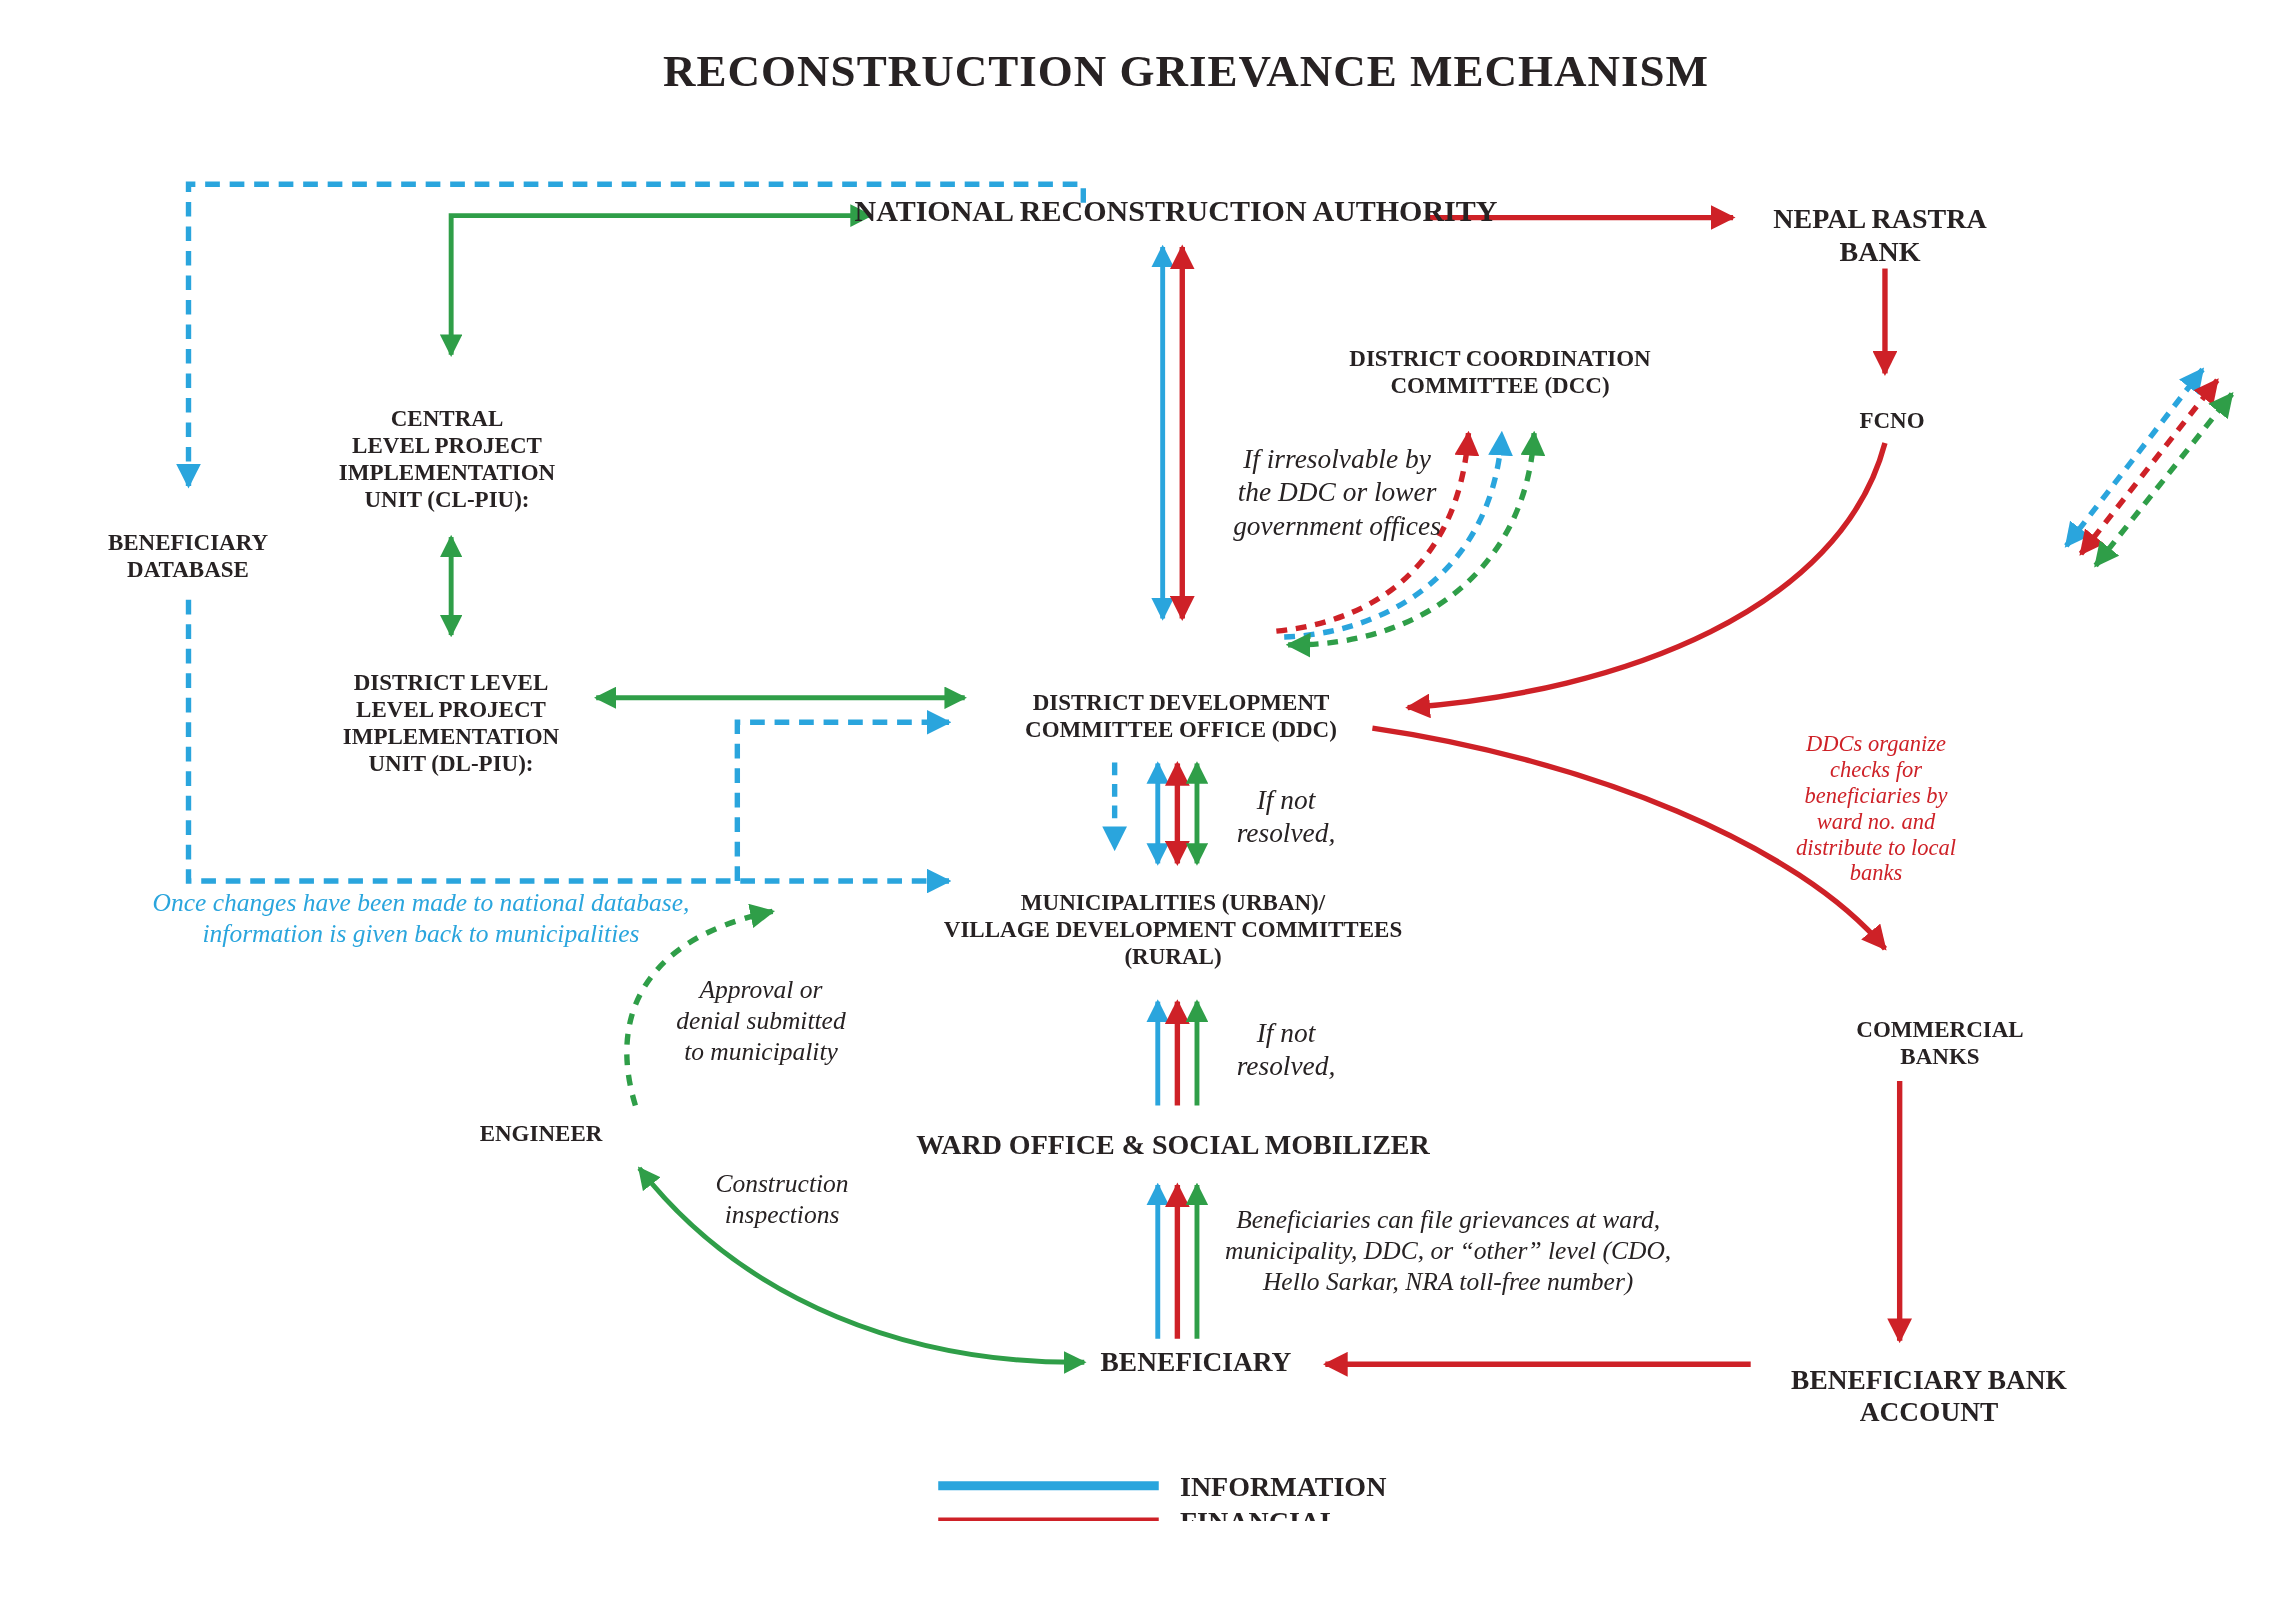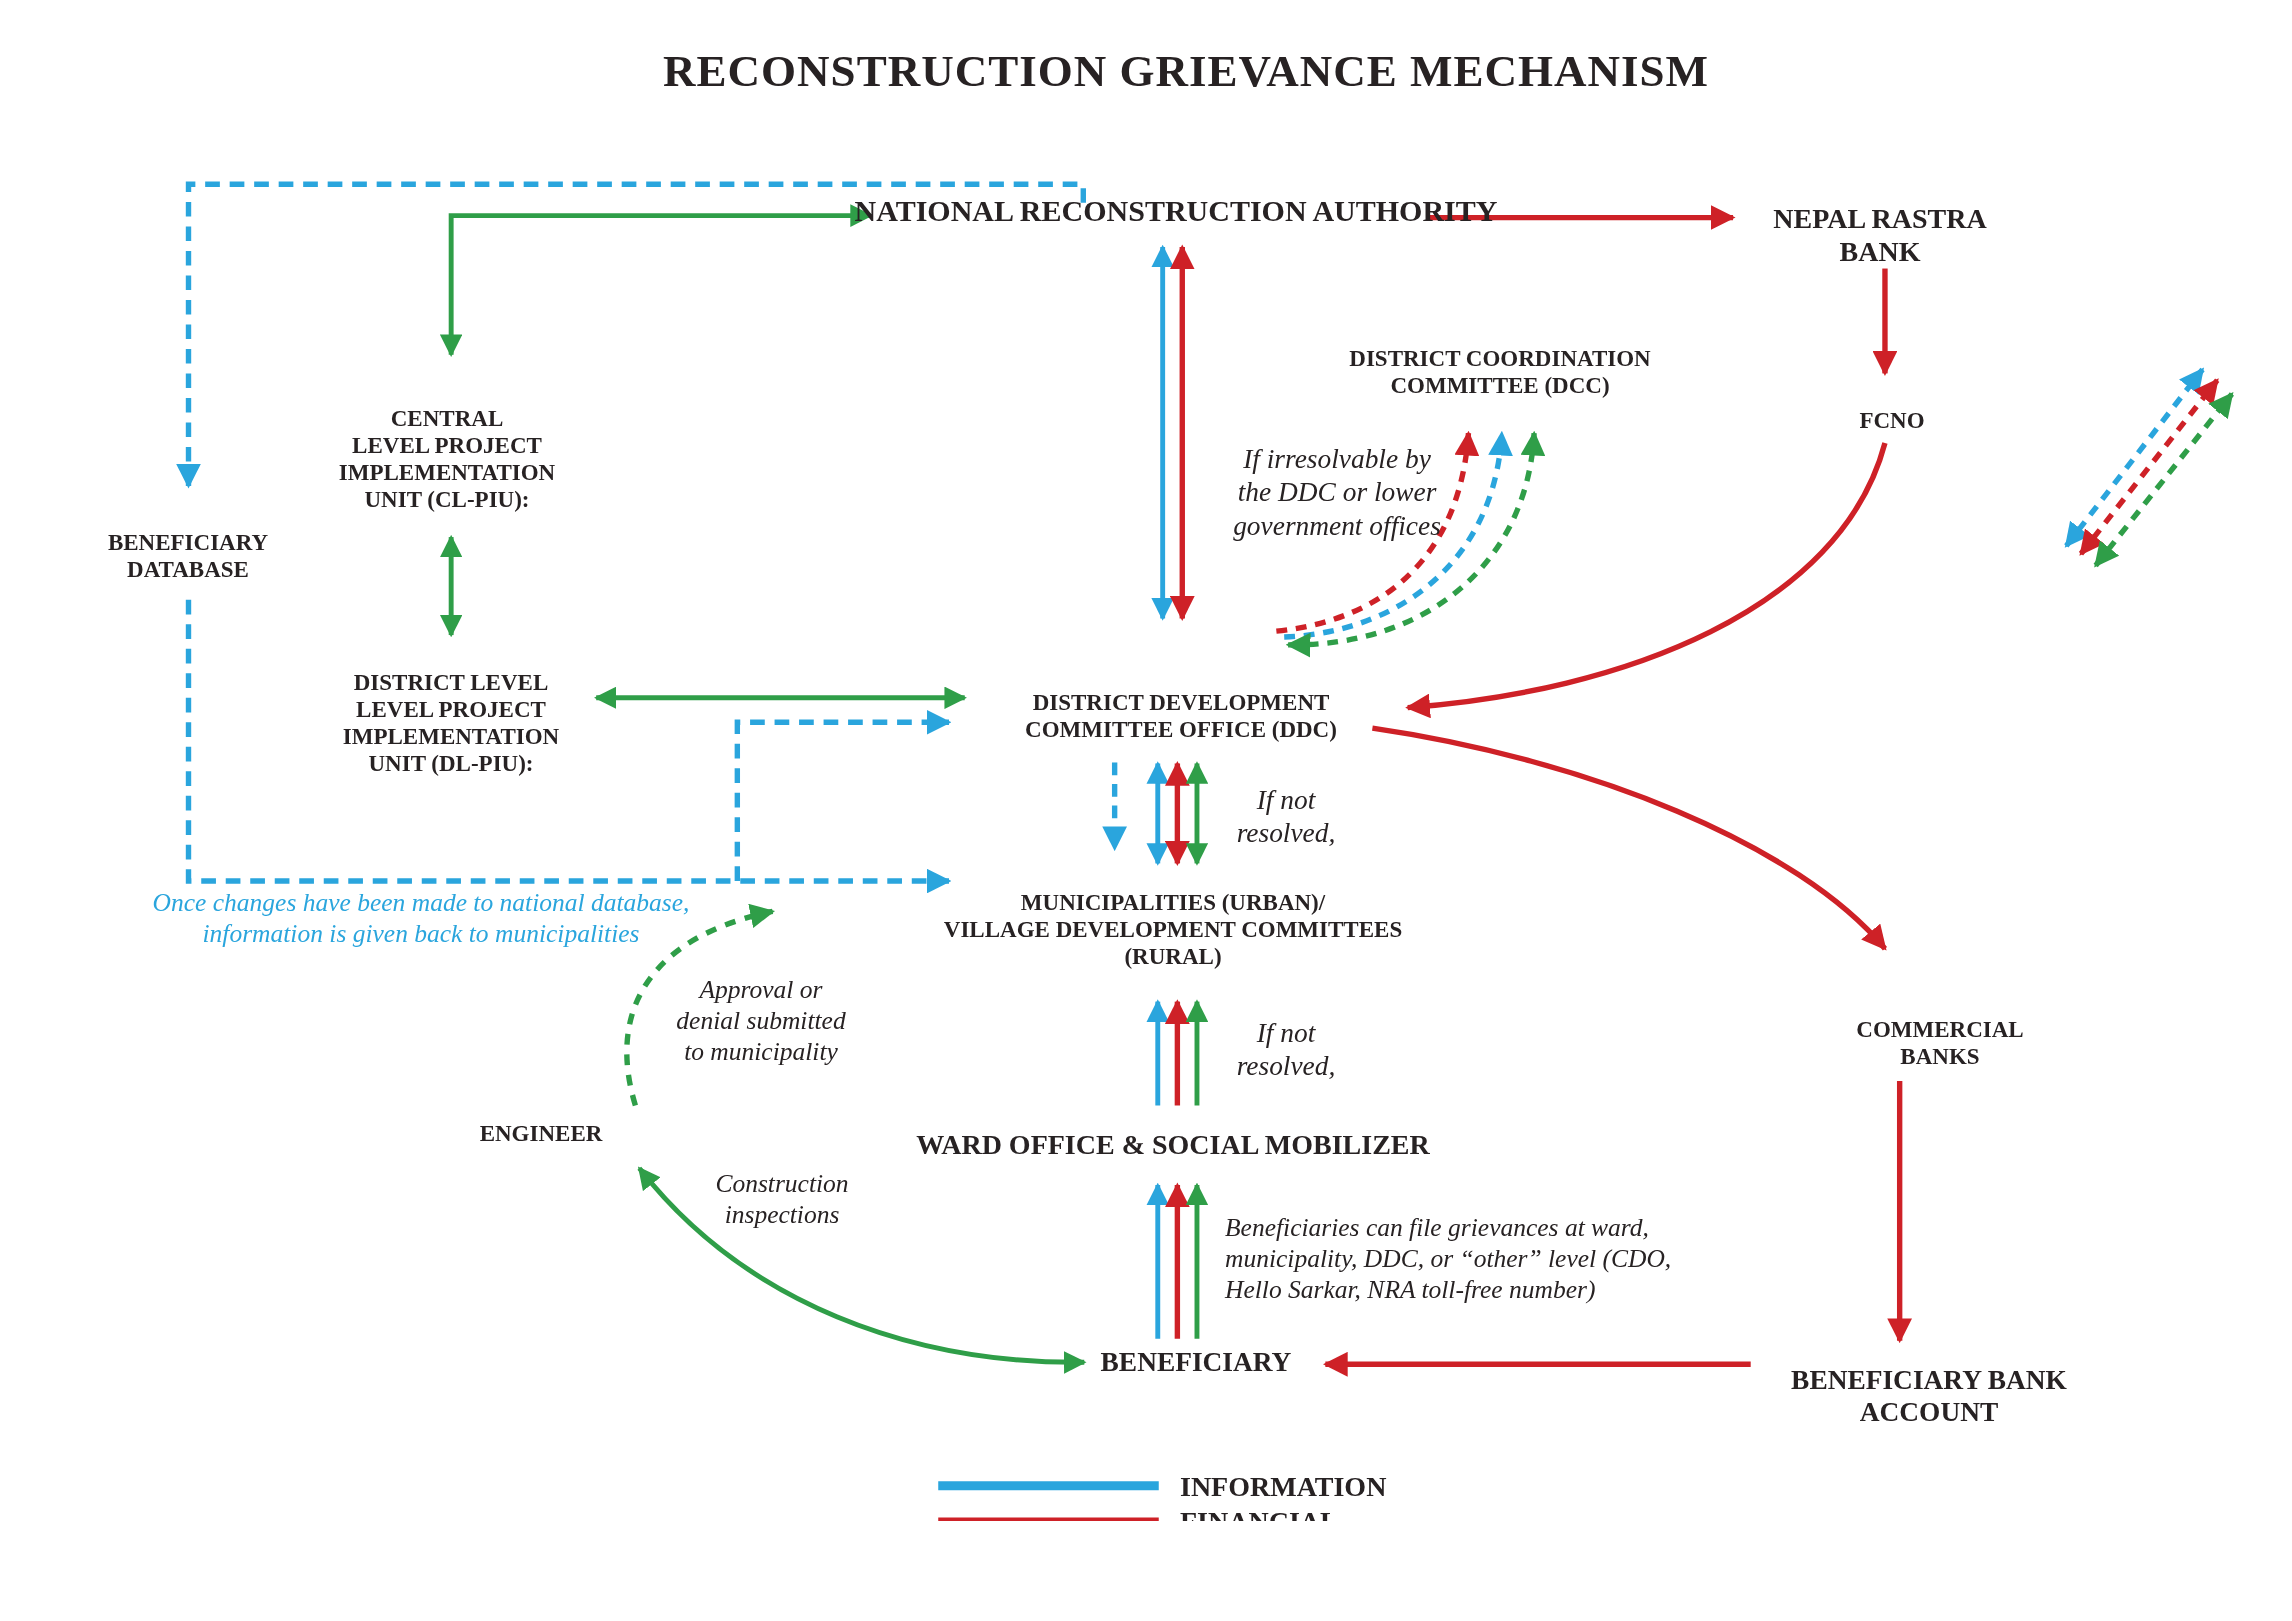--- a/index.html
+++ b/index.html
@@ -18,21 +18,21 @@
     text-align:center;
     color:#272223;
   }
   .ttl{font-weight:bold;font-size:45px;letter-spacing:1px;}
   .node{font-weight:bold;line-height:1.18;}
   .fs31{font-size:30px;} .fs30{font-size:23px;} .fs29{font-size:28px;} .fs28{font-size:27.4px;}
   .ann{font-style:italic;line-height:1.22;}
   .a28{font-size:27.4px;} .a26{font-size:25.5px;} .a23{font-size:22.5px;line-height:1.15;}
   .blue{color:#2AA5DD;}
   .red{color:#CE2127;}
-  .left-align{text-align:left;transform:translate(0,-50%);margin-top:8px;}
+  .left-align{text-align:center;transform:translate(0,-50%);}
   .lgd{font-weight:bold;font-size:28px;text-align:left;transform:translate(0,-50%);}
 </style>
 </head>
 <body>
 
 <div class="stage">
 
   <svg class="layer" width="2293" height="1621" viewBox="0 0 2339 1654">
     <defs>
       <marker id="arrB" viewBox="0 0 10 10" refX="9" refY="5" markerWidth="4.6" markerHeight="4.6" orient="auto-start-reverse">
@@ -127,19 +127,25 @@
   <div class="ann a26 blue" style="left:421px;top:918px;">Once changes have been made to national database,
 information is given back to municipalities</div>
   <div class="ann a26" style="left:761px;top:1021px;">Approval or
 denial submitted
 to municipality</div>
   <div class="ann a26" style="left:782px;top:1199px;">Construction
 inspections</div>
   <div class="ann a26 left-align" style="left:1225px;top:1251px;">Beneficiaries can file grievances at ward,
 municipality, DDC, or “other” level (CDO,
 Hello Sarkar, NRA toll-free number)</div>
+  <div class="ann a23 red" style="left:1876px;top:809px;">DDCs organize
+checks for
+beneficiaries by
+ward no. and
+distribute to local
+banks</div>
 
   <div class="lgd" style="left:1180px;top:1487px;">INFORMATION</div>
   <div class="lgd" style="left:1180px;top:1522px;">FINANCIAL</div>
   <div class="lgd" style="left:1180px;top:1558px;">TECHNICAL</div>
 
 </div>
 
 
 </body></html>

